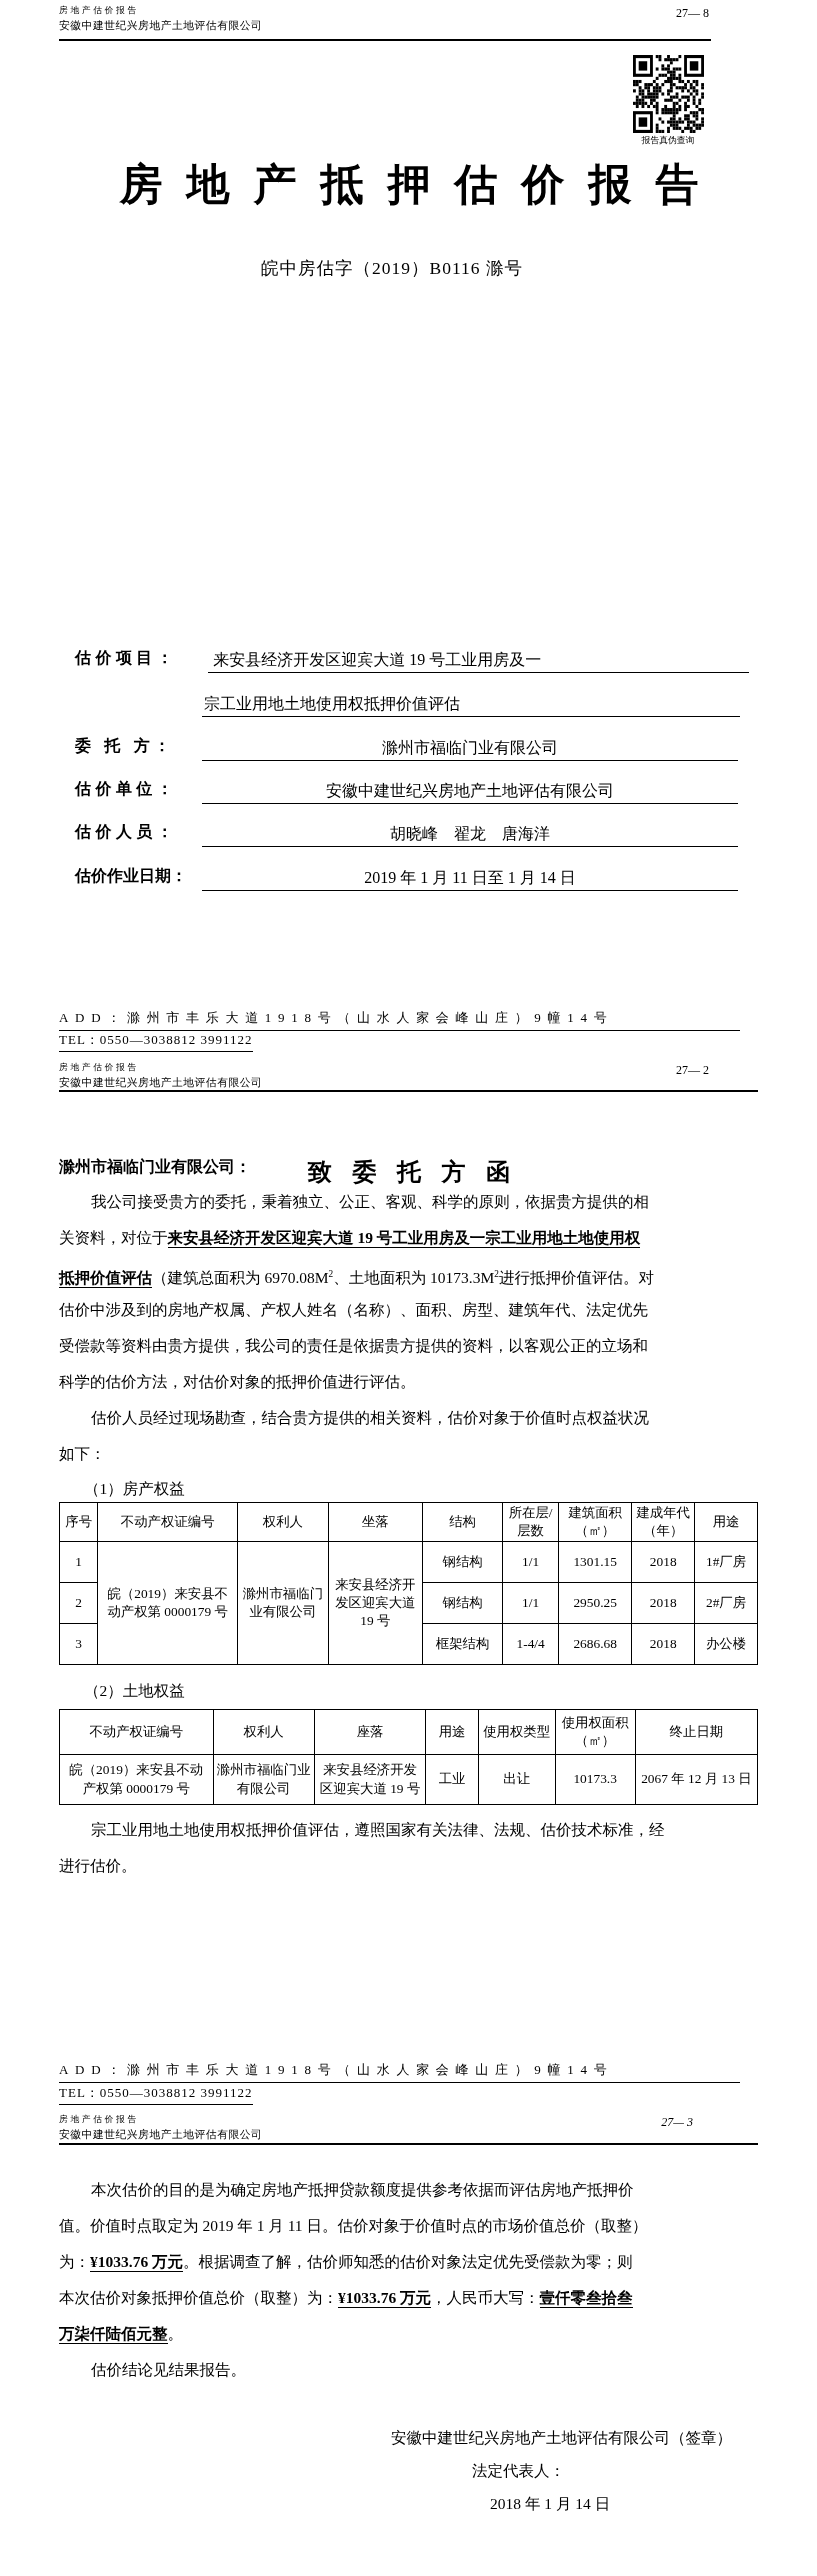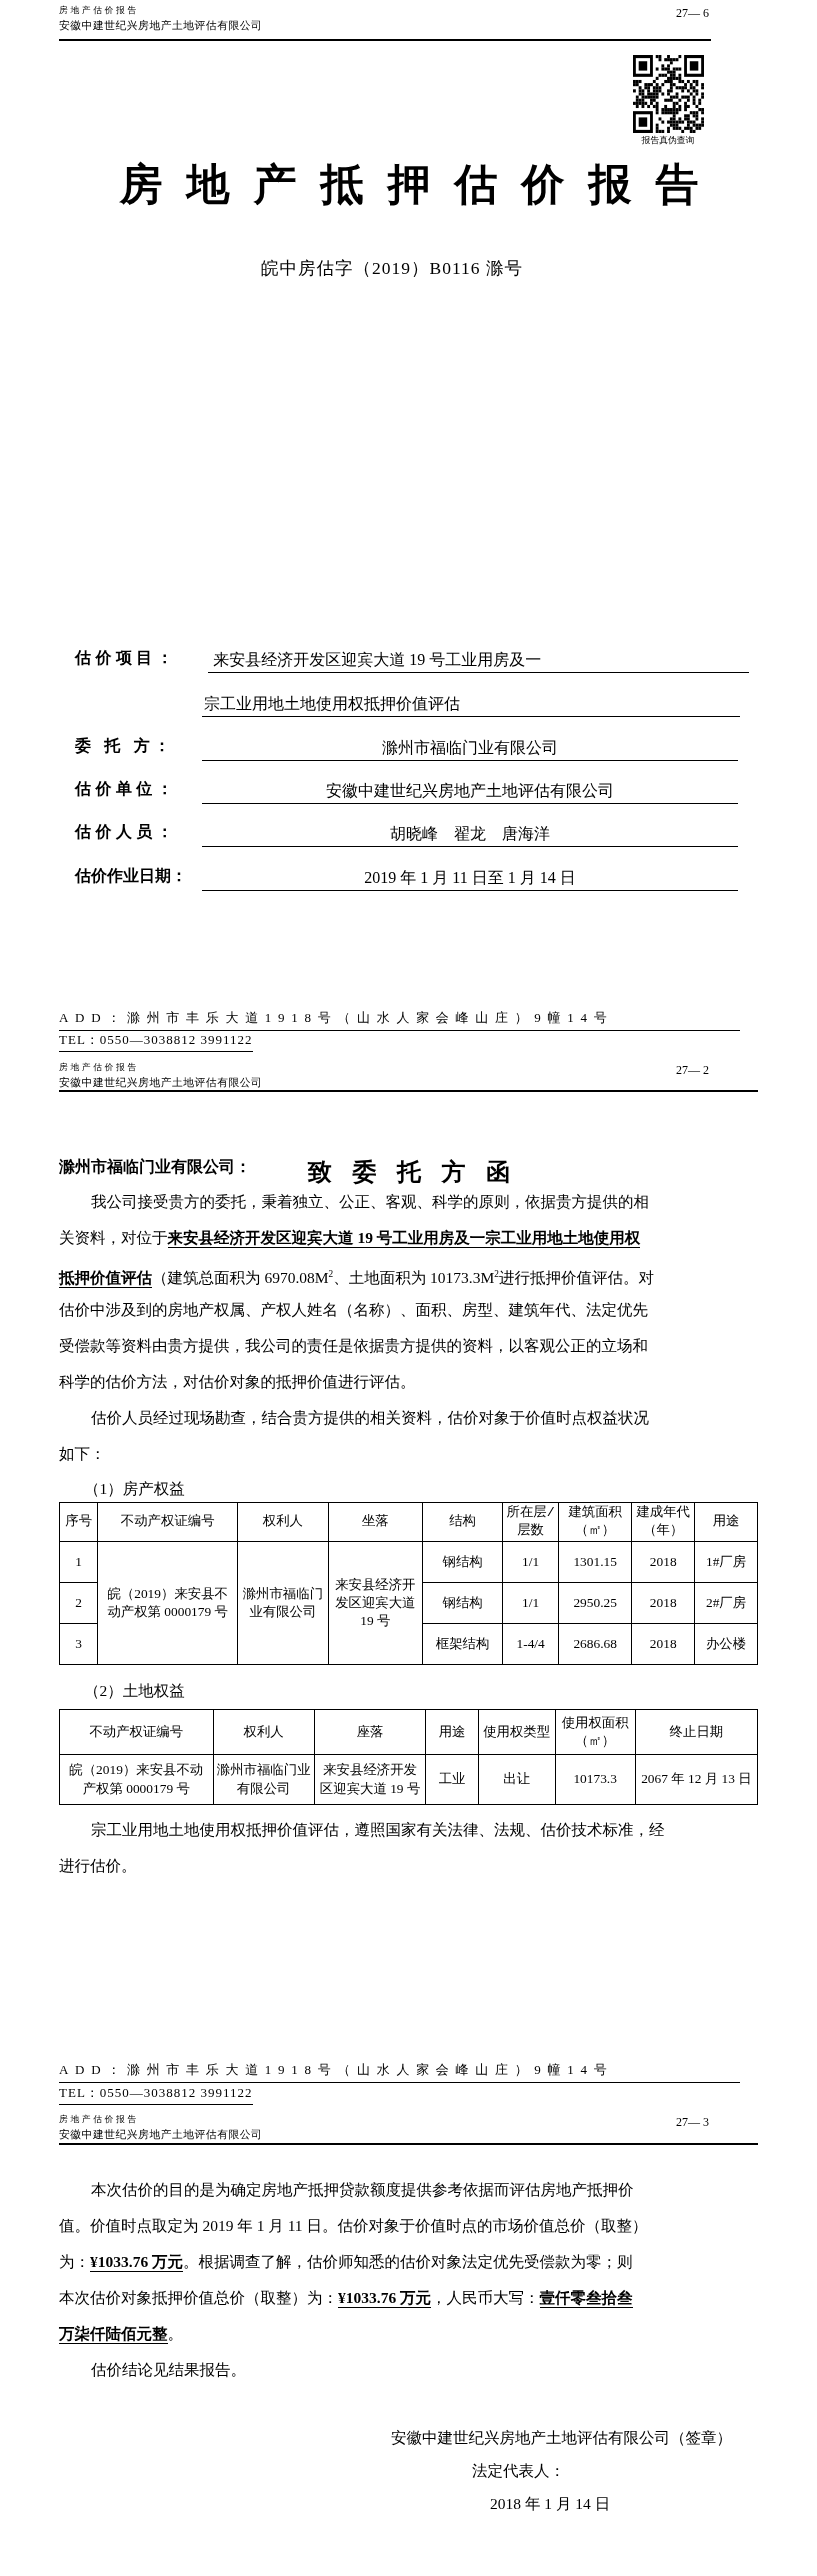--- a/index.html
+++ b/index.html
@@ -27,32 +27,32 @@
   .flow .ln{height:36px;line-height:36px;white-space:nowrap;overflow:visible;}
   .ind{padding-left:32px;}
   .sec{font-size:15.5px;height:36px;line-height:36px;padding-left:25px;white-space:nowrap;}
   .b{font-weight:bold;}
   .u{border-bottom:1.5px solid #000;padding-bottom:1px;}
   sup{font-size:0.6em;}
   table.dtable{border-collapse:collapse;table-layout:fixed;width:699px;font-size:13.4px;border:1.5px solid #000;}
   .dtable td,.dtable th{border:1px solid #000;text-align:center;vertical-align:middle;
                         padding:1px 3.1px;font-weight:normal;line-height:1.35;word-break:break-all;}
   .dtable thead th{border-bottom:1.5px solid #000;}
-  #table1 thead tr{height:37px;font-family:Liberation Mono, monospace;} #table1 tbody tr{height:41px;}
+  #table1 thead tr{height:37px;} #table1 tbody tr{height:41px;}
   #table2 thead tr{height:45px;} #table2 tbody tr{height:50px;}
   .sig{font-size:15.5px;white-space:nowrap;}
 </style>
 </head>
 <body>
 
 <div id="canvas">
 
   <div class="abs hdr-doc" style="left:59px;top:5.2px;">房地产估价报告</div>
   <div class="abs hdr-co" style="left:59px;top:19px;">安徽中建世纪兴房地产土地评估有限公司</div>
-  <div class="abs pageno" style="left:642px;top:6.2px;">27— 6</div>
+  <div class="abs pageno" style="left:642px;top:6.2px;">27— 8</div>
   <div class="abs rule" style="left:59px;top:39px;width:652px;"></div>
 
   <svg id="qr-svg" class="abs" style="left:633px;top:55px;width:71px;height:78px;" xmlns="http://www.w3.org/2000/svg" viewBox="0 0 150 150" preserveAspectRatio="none">
       <rect x="48" y="0" width="6" height="6" fill="#000"></rect>
       <rect x="54" y="0" width="6" height="6" fill="#000"></rect>
       <rect x="72" y="0" width="6" height="6" fill="#000"></rect>
       <rect x="96" y="0" width="6" height="6" fill="#000"></rect>
       <rect x="54" y="6" width="6" height="6" fill="#000"></rect>
       <rect x="66" y="6" width="6" height="6" fill="#000"></rect>
       <rect x="72" y="6" width="6" height="6" fill="#000"></rect>
@@ -420,21 +420,21 @@
   <div class="abs flow" style="left:59px;top:1812px;">
       <div class="ln ind"><span>宗工业用地土地使用权抵押价值评估，遵照国家有关法律、法规、估价技术标准，经</span></div>
       <div class="ln"><span>进行估价。</span></div>
     </div>
 
   <div class="abs ft-add" style="left:59px;top:2061px;">ADD：滁州市丰乐大道1918号（山水人家会峰山庄）9幢14号</div>
   <div class="abs ft-tel" style="left:59px;top:2084px;">TEL：0550—3038812 3991122</div>
 
   <div class="abs hdr-doc" style="left:59px;top:2114px;">房地产估价报告</div>
   <div class="abs hdr-co" style="left:59px;top:2128px;">安徽中建世纪兴房地产土地评估有限公司</div>
-  <div class="abs pageno" style="left:642px;top:2115px;">27— 3</div>
+  <div class="abs pageno" style="left:626px;top:2115px;font-style:italic;">27— 3</div>
   <div class="abs rule" style="left:59px;top:2143px;width:699px;"></div>
 
   <div class="abs flow" style="left:59px;top:2172px;">
       <div class="ln ind"><span>本次估价的目的是为确定房地产抵押贷款额度提供参考依据而评估房地产抵押价</span></div>
       <div class="ln"><span>值。价值时点取定为 2019 年 1 月 11 日。估价对象于价值时点的市场价值总价（取整）</span></div>
       <div class="ln"><span>为：</span><span class="b u">¥1033.76 万元</span><span>。根据调查了解，估价师知悉的估价对象法定优先受偿款为零；则</span></div>
       <div class="ln"><span>本次估价对象抵押价值总价（取整）为：</span><span class="b u">¥1033.76 万元</span><span>，人民币大写：</span><span class="b u">壹仟零叁拾叁</span></div>
       <div class="ln"><span class="b u">万柒仟陆佰元整</span><span>。</span></div>
       <div class="ln ind"><span>估价结论见结果报告。</span></div>
     </div>

